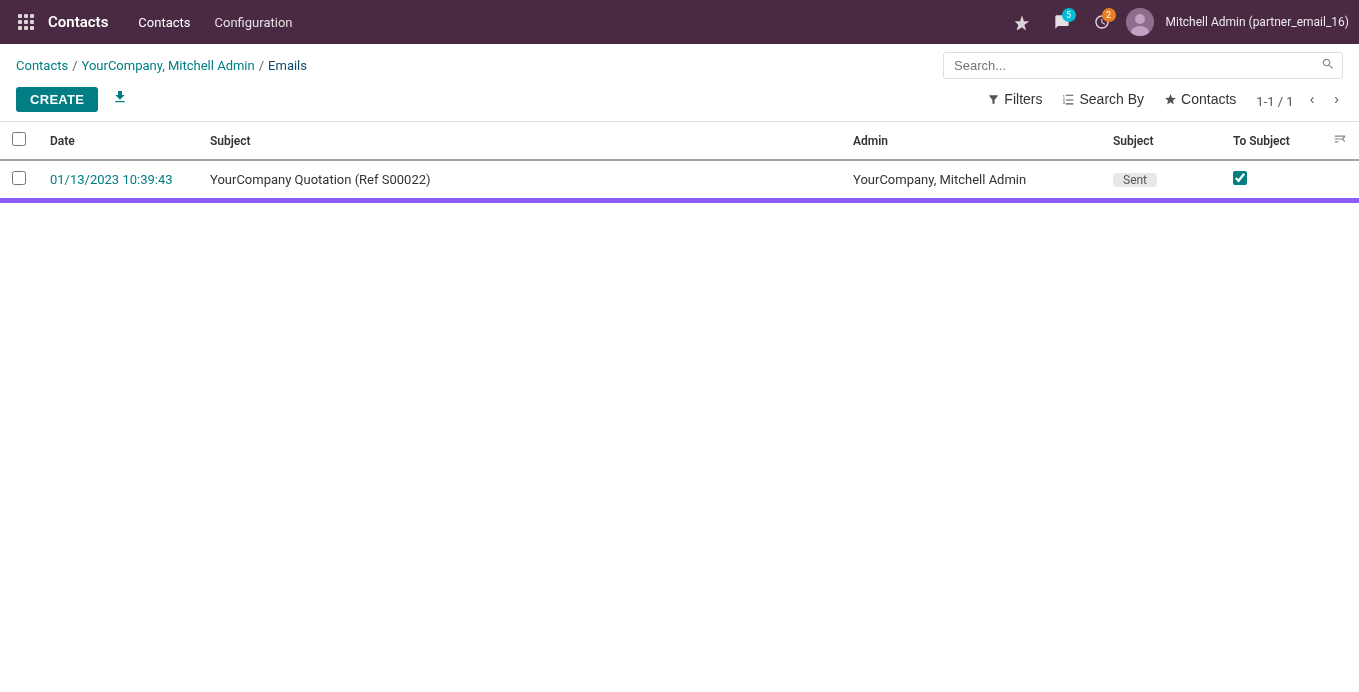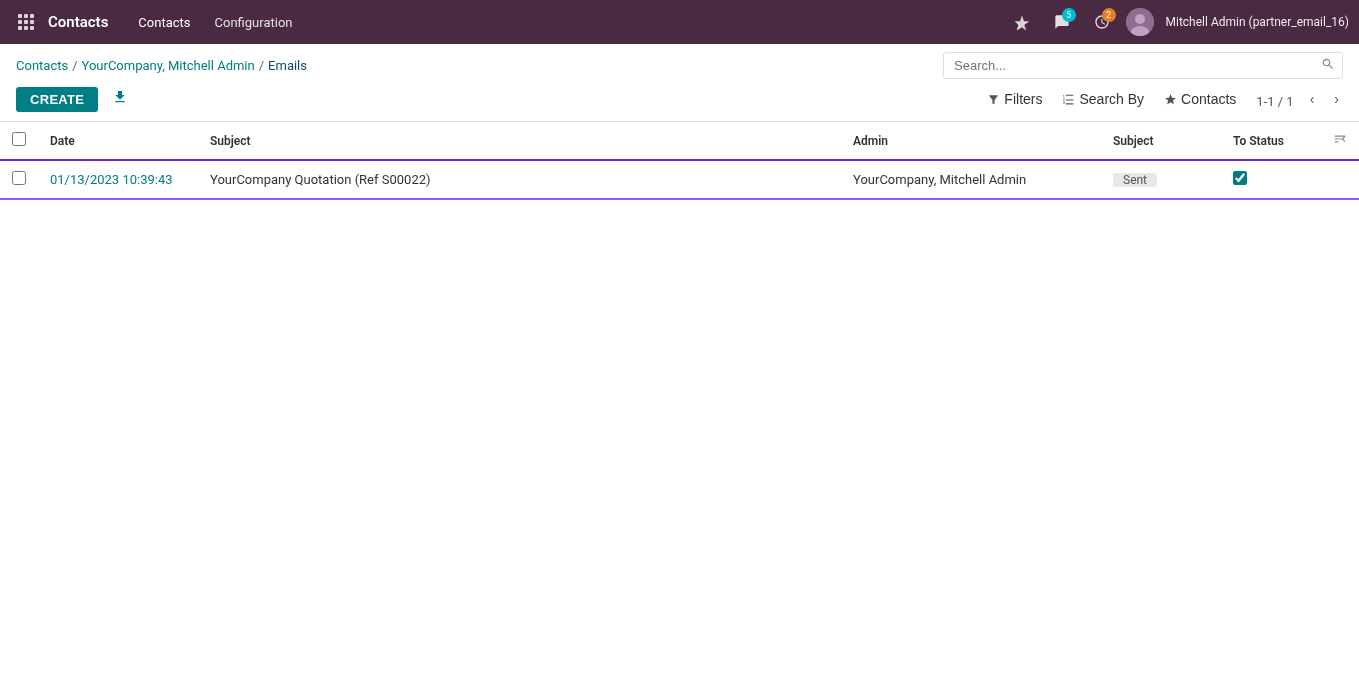--- a/index.html
+++ b/index.html
@@ -65,24 +65,24 @@
     .filter-btn {
       display: flex; align-items: center; gap: 4px; border: none; background: transparent; cursor: pointer; color: #333; font-size: 14px; padding: 5px 8px; border-radius: 3px;
     }
 
     .pagination { display: flex; align-items: flex-end; gap: 12px; color: #555; font-size: 13px; white-space: nowrap; }
     .pag-btn { background: none; border: none; cursor: pointer; color: #555; padding: 2px 4px; font-size: 14px; }
 
     
     .list-table { width: 100%; border-collapse: collapse; }
     .list-table th {
-      text-align: left; padding: 10px 12px; font-size: 12px; font-weight: 600; color: #333; border-bottom: 2px solid #6d28d9; background: #fff; white-space: nowrap;
+      text-align: left; padding: 10px 12px; font-size: 12px; font-weight: 600; color: #333; border-bottom: 2px solid #a3a3a3; background: #fff; white-space: nowrap;
     }
     .list-table td {
-      padding: 10px 12px; border-bottom: 2px solid #8b5cf6; color: #333; font-size: 13px;
+      padding: 10px 12px; border-bottom: 5px solid #8b5cf6; color: #333; font-size: 13px;
     }
     .list-table .col-check { width: 32px; }
     .list-table .col-date { width: 160px; }
     .list-table .col-subject { }
     .list-table .col-user { width: 260px; }
     .list-table .col-status { width: 120px; }
     .list-table .col-delete { width: 100px; }
     .list-table .col-settings { width: 36px; text-align: right; }
 
     .status-badge {
@@ -223,21 +223,21 @@
   <table class="list-table">
     <thead>
       <tr>
         <th class="col-check">
           <input type="checkbox" style="">
         </th>
         <th class="col-date">Date</th>
         <th class="col-subject">Subject</th>
         <th class="col-user">Admin</th>
         <th class="col-status">Subject</th>
-        <th class="col-delete">To Status</th>
+        <th class="col-delete">To Subject</th>
         <th class="col-settings">
           <svg width="14" height="14" viewBox="0 0 24 24" fill="#888">
               <path d="M3 18h6v-2H3v2zm0-5h12v-2H3v2zm0-7v2h18V6H3zm18 9.41L17.42 12 21 8.59 19.59 7l-5 5 5 5L21 15.41z"></path>
             </svg>
         </th>
       </tr>
     </thead>
     <tbody id="table-body">
 
     <tr>

